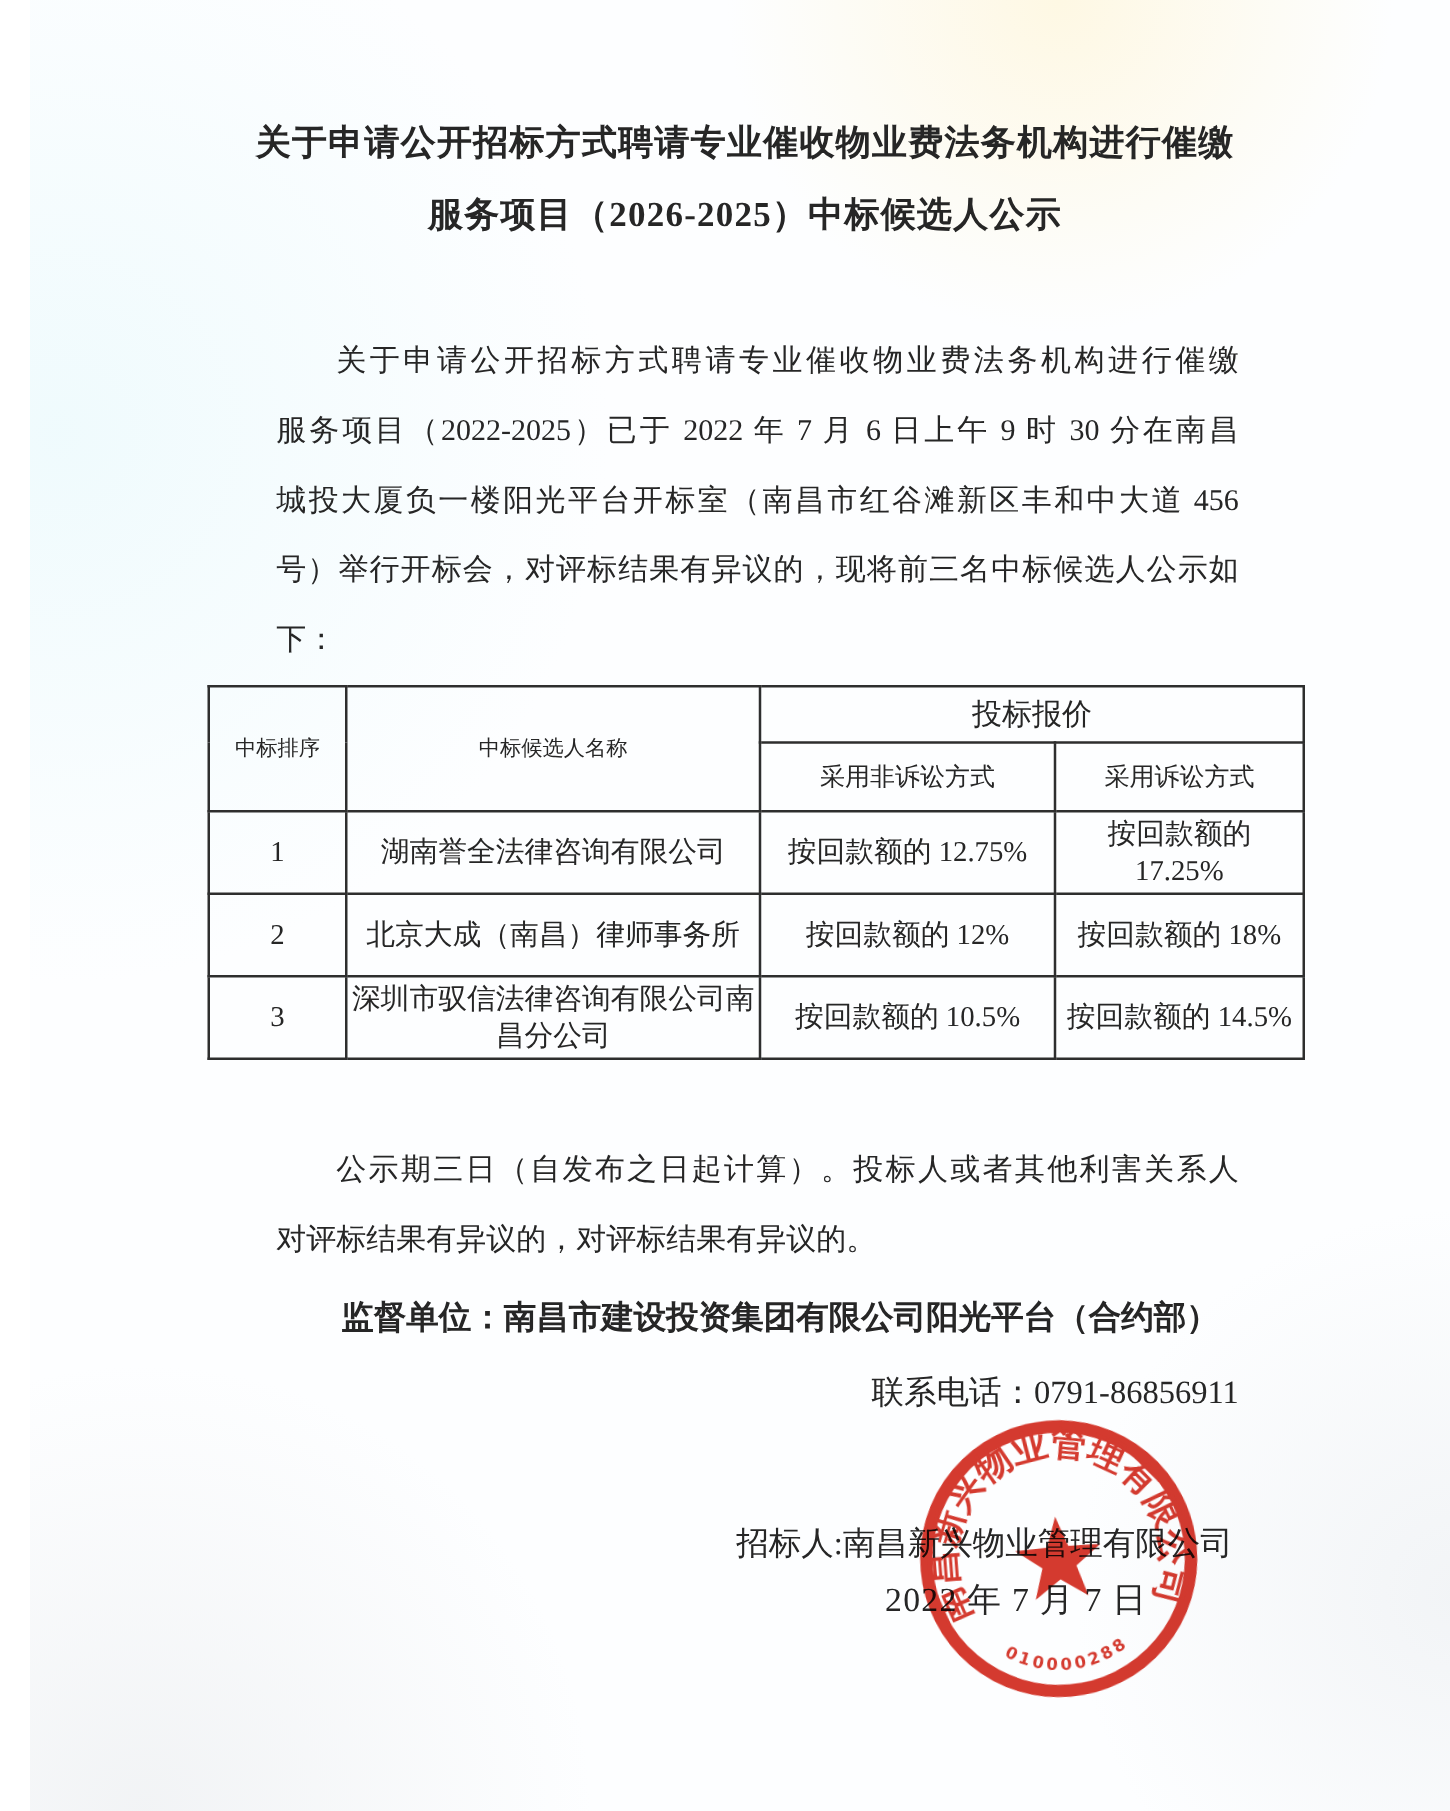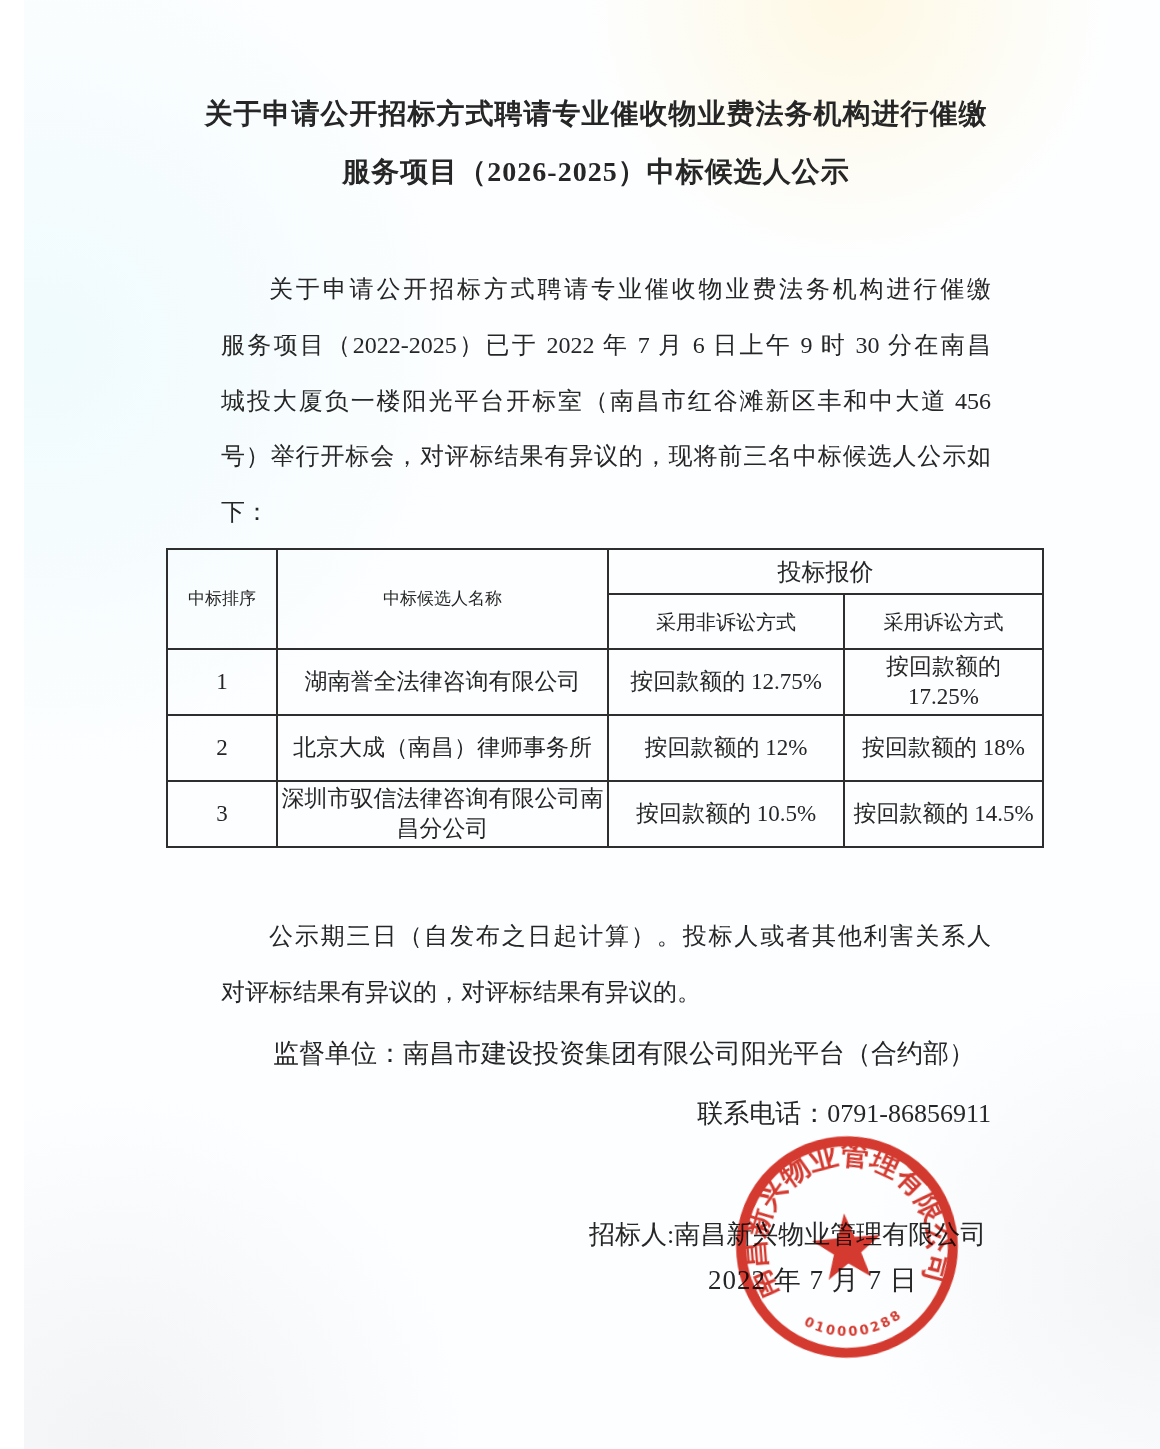--- a/index.html
+++ b/index.html
@@ -21,21 +21,21 @@
   .t1{top:95px;}
   .t2{top:153px;}
   .docnum{top:211px;left:0;right:0;text-align:center;font-weight:400;font-size:27px;}
   .para{left:197px;width:770px;font-size:24px;line-height:55.8px;}
   .intro{top:262px;}
   .notice{top:909px;}
   .line{width:100%;}
   .jline{text-align:justify;text-align-last:justify;}
   .indent{text-indent:2em;}
   .sline{left:197px;width:770px;font-size:26px;text-indent:2em;white-space:nowrap;}
-  .supervisor{top:1036px;}
+  .supervisor{top:1036px;font-weight:bold;}
   .phone{top:1096px;text-align:right;}
   .bidder{top:1217px;left:565px;font-size:26px;white-space:nowrap;}
   .date{top:1262px;left:684px;font-size:27px;letter-spacing:1px;white-space:nowrap;}
 
   table.bids{
     position:absolute;top:548px;left:142px;width:876px;
     border-collapse:collapse;table-layout:fixed;
     font-size:23px;color:#262626;
   }
   .bids th,.bids td{

